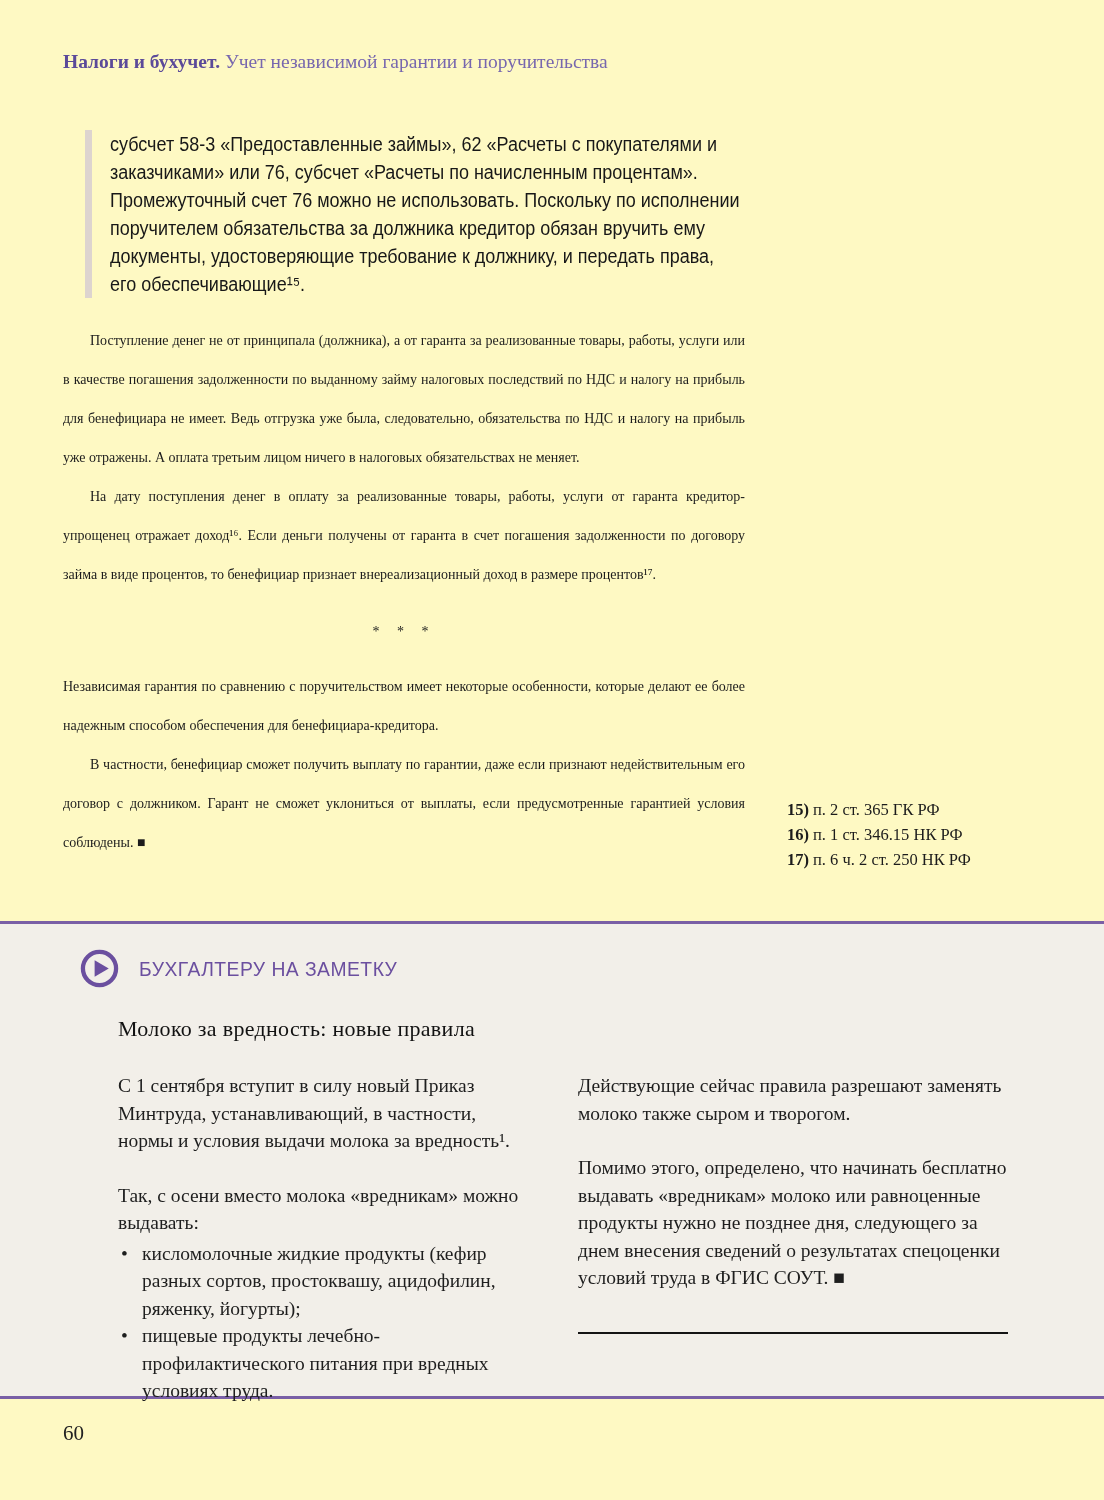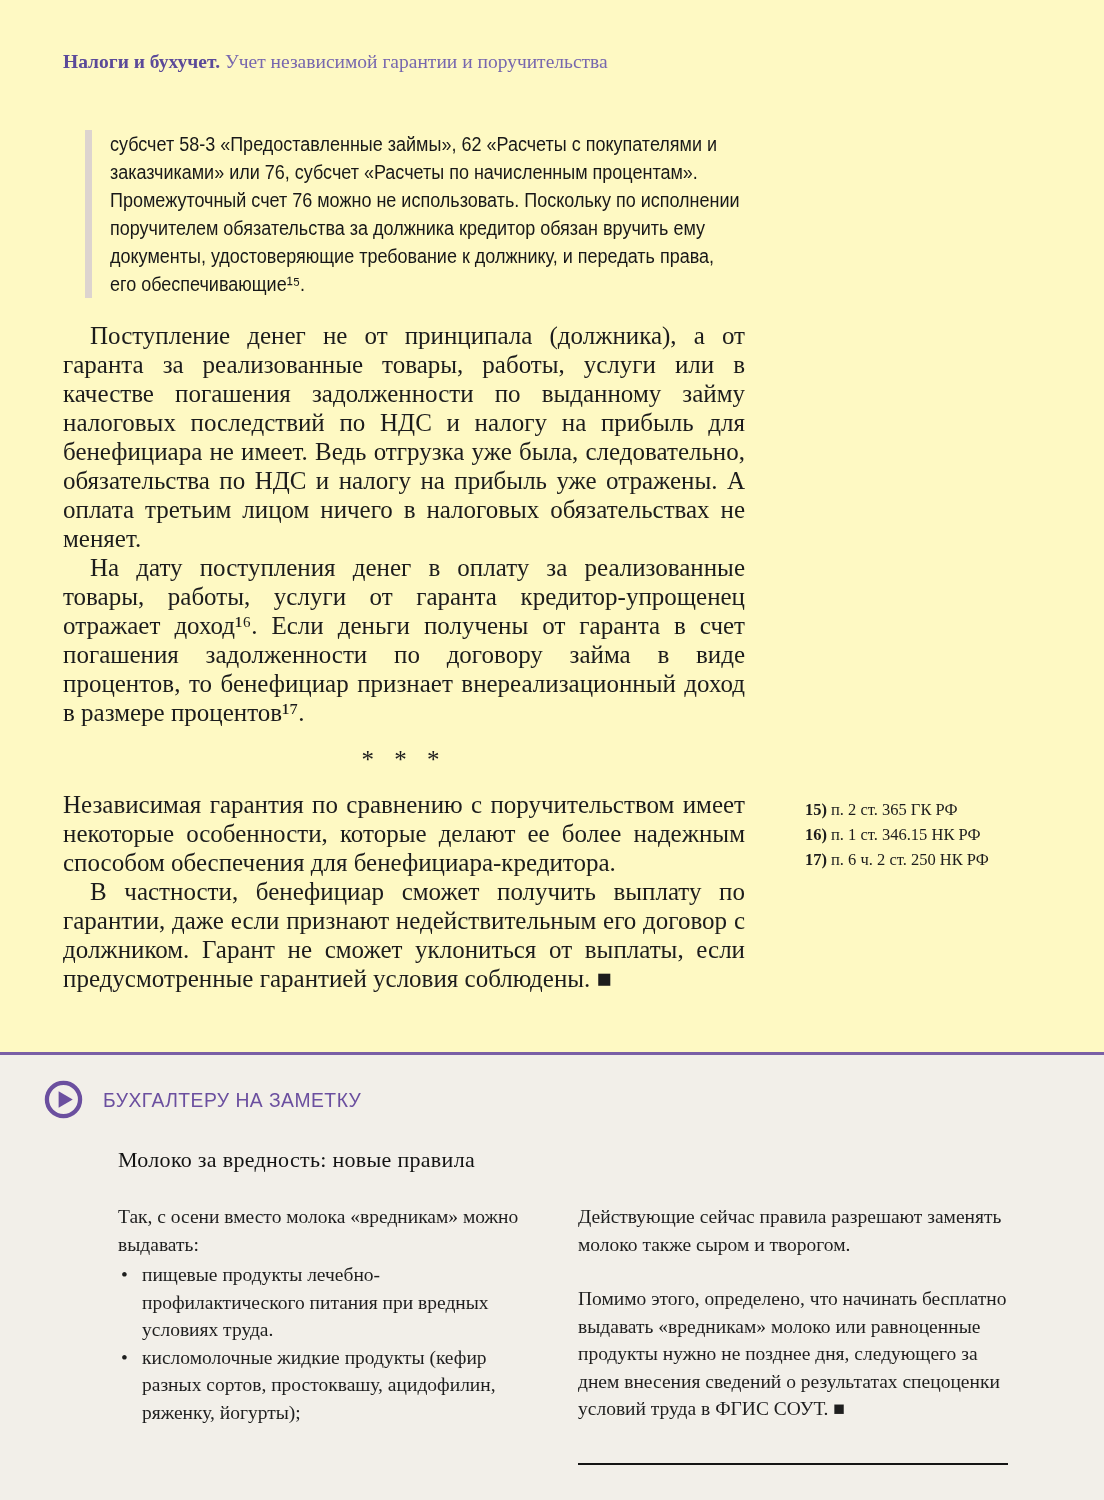--- a/index.html
+++ b/index.html
@@ -28,45 +28,45 @@
     font-family: "Liberation Sans", sans-serif;
     font-size: 20px; line-height: 28px; color: #181818;
     width: 700px;
     transform: scaleX(0.90); transform-origin: 0 0;
   }
   .quote-inner p { margin: 0; }
 
   
   .article {
     width: 682px; margin: 23px 0 0 63px;
-    font-size: 25px; line-height: 29px;
+    font-size: 14px; line-height: 39px;
     text-align: justify;
   }
   .article p { margin: 0; }
   .article p.ind { text-indent: 27px; }
   .sep { text-align: center; letter-spacing: 7px; margin: 18px 0 16px 0; text-indent: 0; }
 
   
   .refs {
-    position: absolute; left: 805px; top: 797px; width: 300px;
+    position: absolute; left: 787px; top: 797px; width: 300px;
     font-size: 16.5px; line-height: 25px; text-align: left;
   }
   .refs .ref b { margin-right: 4px; }
 
   
   .note {
     position: relative;
     margin-top: 59px;
     box-sizing: border-box;
     height: 478px;
     background: #f2efe9;
     border-top: 3px solid #7a5fa6;
     border-bottom: 3px solid #7a5fa6;
   }
-  .note-head { display: flex; align-items: center; gap: 20px; padding: 25px 0 0 44px; }
+  .note-head { display: flex; align-items: center; gap: 20px; padding: 25px 0 0 80px; }
   .note-head svg { display: block; }
   .note-label {
     font-family: "Liberation Sans", sans-serif;
     font-size: 21px; color: #6b4f9f; letter-spacing: 0.5px;
     transform: scaleX(0.92); transform-origin: 0 50%;
     white-space: nowrap;
   }
   .note-title {
     margin: 28px 0 0 118px;
     font-size: 22px; font-weight: normal; color: #121212;
@@ -124,24 +124,25 @@
     <div class="note-head">
       <svg width="39" height="39" viewBox="0 0 40 40" aria-hidden="true">
         <circle cx="20" cy="20" r="17" fill="none" stroke="#6b4f9f" stroke-width="4.4"></circle>
         <polygon points="15,11.5 29.5,20 15,28.5" fill="#6b4f9f"></polygon>
       </svg>
       <span class="note-label">БУХГАЛТЕРУ НА ЗАМЕТКУ</span>
     </div>
     <h2 class="note-title">Молоко за вредность: новые правила</h2>
     <div class="note-cols">
       <div class="col-left">
+        <p>С 1 сентября вступит в силу новый Приказ Минтруда, устанавливающий, в частности, нормы и условия выдачи молока за вредность¹.</p>
         <p>Так, с осени вместо молока «вредникам» можно выдавать:</p>
         <ul>
+          <li>кисломолочные жидкие продукты (кефир разных сортов, простоквашу, ацидофилин, ряженку, йогурты);</li>
           <li>пищевые продукты лечебно-профилактического питания при вредных условиях труда.</li>
-          <li>кисломолочные жидкие продукты (кефир разных сортов, простоквашу, ацидофилин, ряженку, йогурты);</li>
         </ul>
       </div>
       <div class="col-right">
         <p>Действующие сейчас правила разрешают заменять молоко также сыром и творогом.</p>
         <p>Помимо этого, определено, что начинать бесплатно выдавать «вредникам» молоко или равноценные продукты нужно не позднее дня, следующего за днем внесения сведений о результатах спецоценки условий труда в ФГИС СОУТ. ■</p>
         <div class="note-rule"></div>
       </div>
     </div>
   </section>
 

